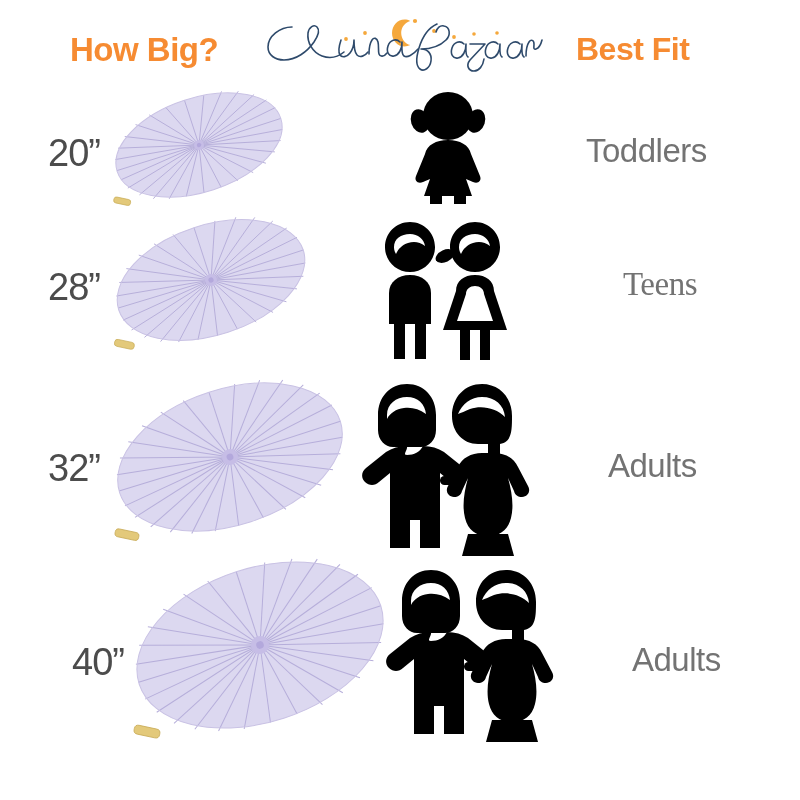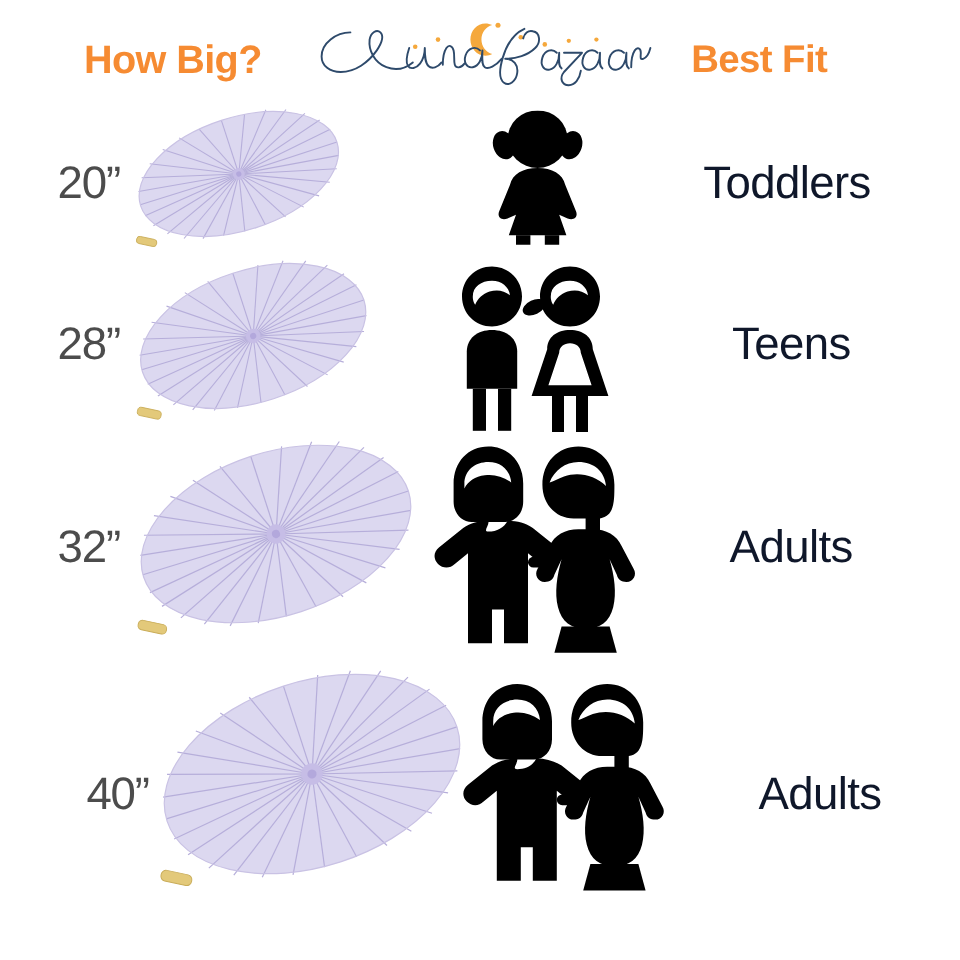--- a/index.html
+++ b/index.html
@@ -64,22 +64,22 @@
   .size-label {
     position: absolute;
     font-size: 38px;
     color: #4C4C4C;
     font-family: "Liberation Sans", sans-serif;
     white-space: nowrap;
     letter-spacing: -1px;
   }
   .fit-label {
     position: absolute;
-    font-size: 38px;
-    color: #0f172a;
+    font-size: 33px;
+    color: #737373;
     font-family: "Liberation Sans", sans-serif;
     white-space: nowrap;
     letter-spacing: -0.5px;
   }
   .parasol {
     position: absolute;
   }
   .parasol svg { display: block; overflow: visible; }
   .figure {
     position: absolute;
@@ -307,24 +307,24 @@
           <path d="M103 57 C92 57 84 63 84 73 L71 112 L135 112 L122 73
                    C122 63 114 57 103 57 Z
                    M103 68 C108 68 112 71 112 76 L121 103 L85 103 L94 76
                    C94 71 98 68 103 68 Z"></path>
           <rect x="88" y="112" width="10" height="30"></rect>
           <rect x="108" y="112" width="10" height="30"></rect>
         </g>
       </svg>
     </div>
 
-    <div class="fit-label" style="left:610px; top:56px;">Teens</div>
+    <div class="fit-label" style="left:623px; top:56px;font-family:Liberation Serif, serif;">Teens</div>
   </div>
 
-  <div class="row" style="top:360px; height:185px;">
+  <div class="row" style="top:372px; height:185px;">
 
     <div class="size-label" style="left:48px; top:75px;">32”</div>
 
     <div class="parasol" style="left:110px; top:2px;">
       <svg width="245" height="185" viewBox="0 0 245 185">
         <g transform="translate(120,83) rotate(-18)">
           <ellipse cx="0" cy="0" rx="116" ry="68" fill="#DCD8F0"></ellipse>
           <g stroke="#B6AEDA" stroke-width="1" fill="none">
             <line x1="0" y1="0" x2="116" y2="0"></line>
             <line x1="0" y1="0" x2="113" y2="16"></line>

